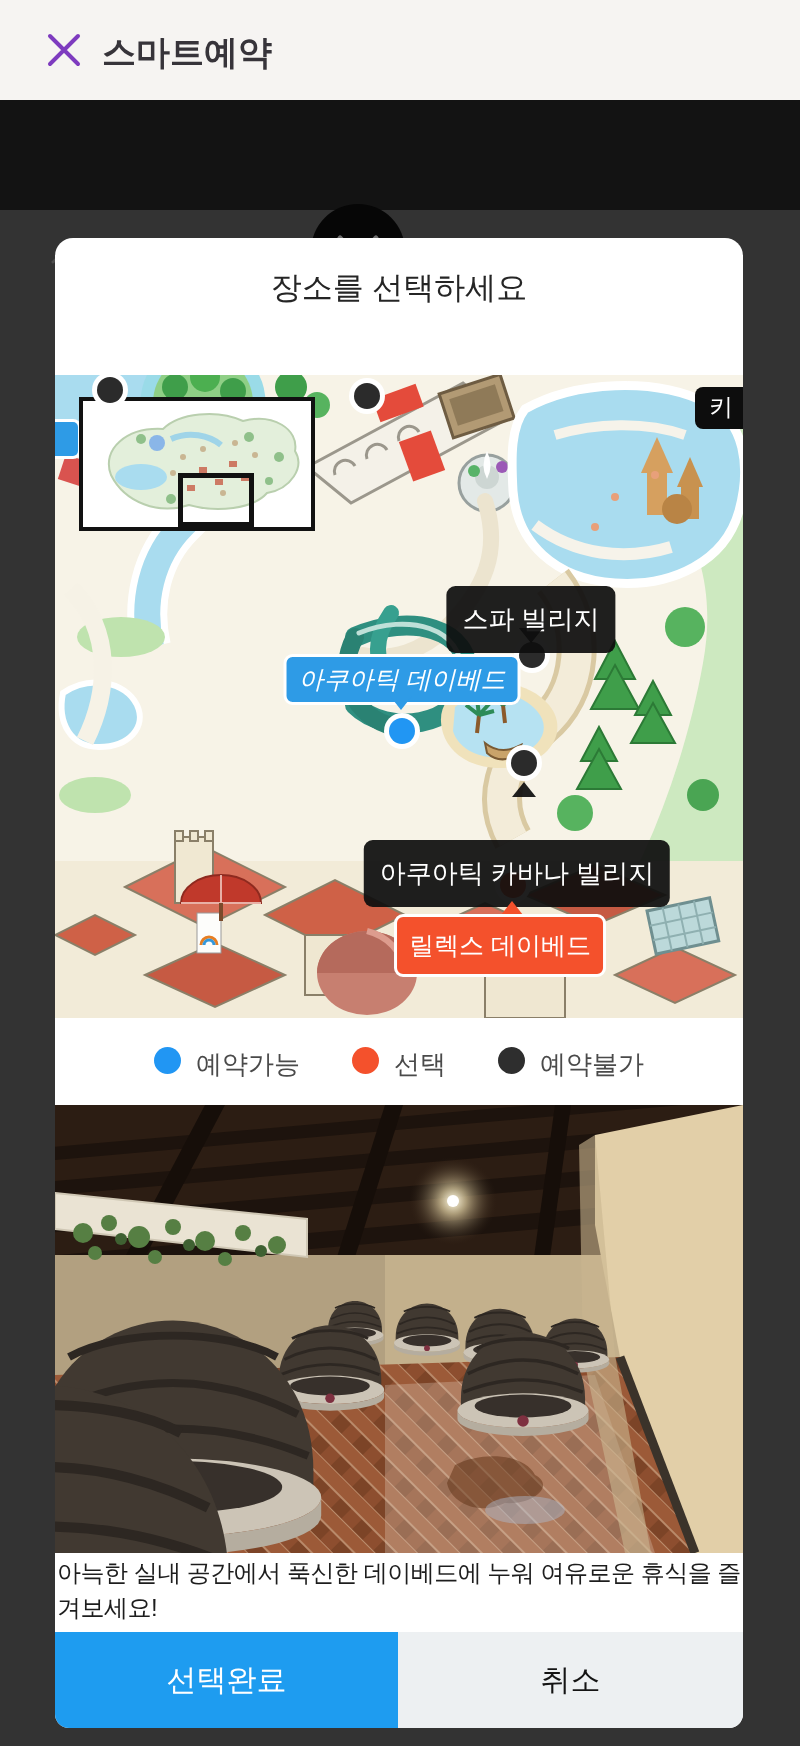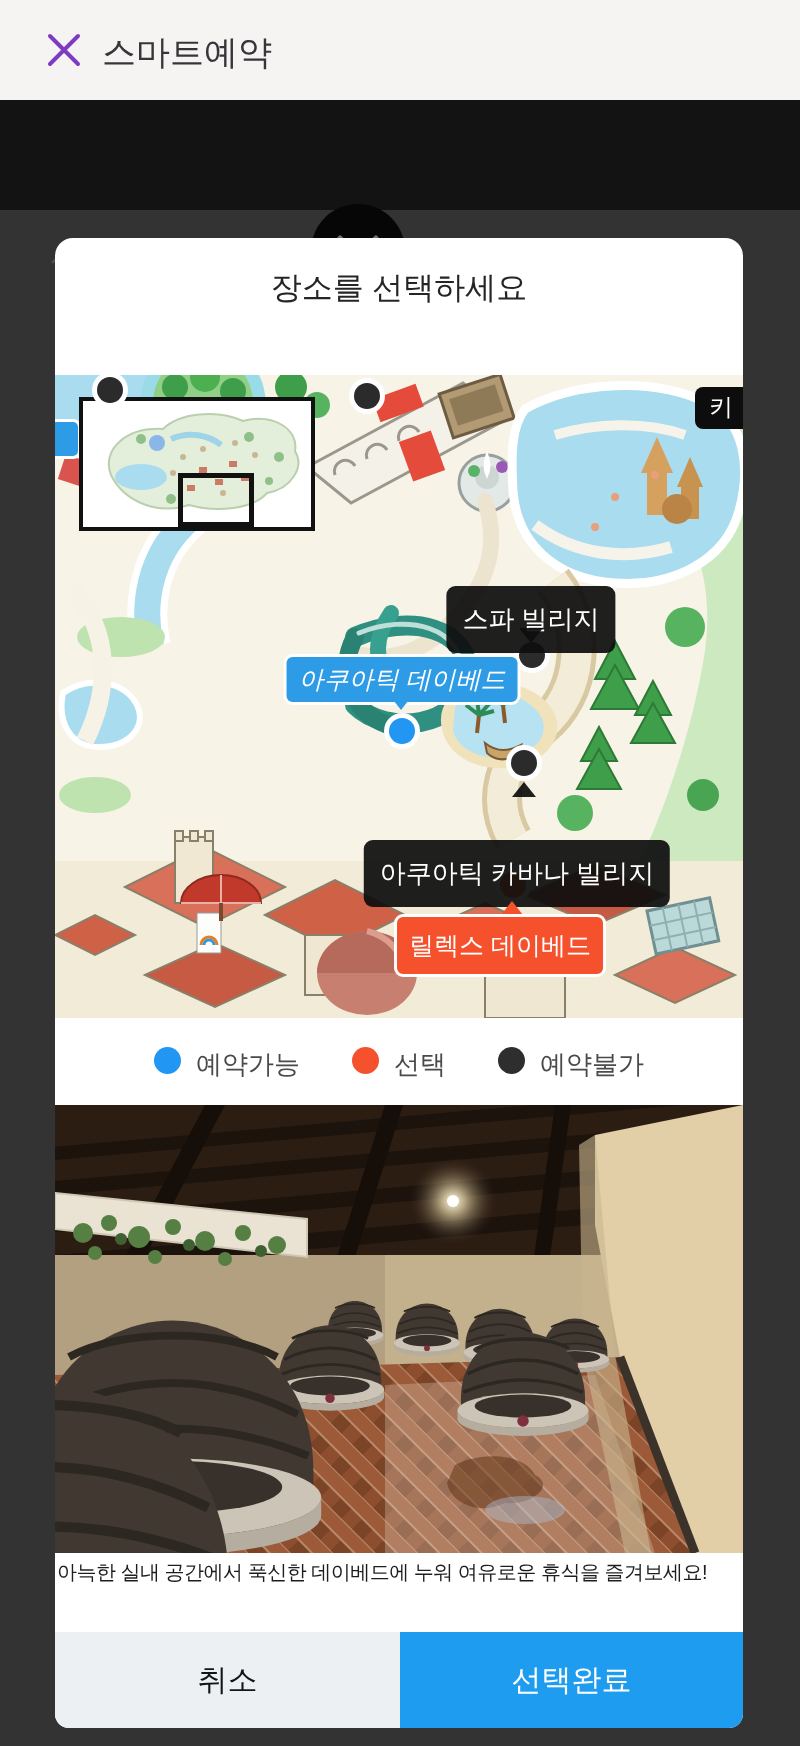--- a/index.html
+++ b/index.html
@@ -2,21 +2,21 @@
 <html><head>
 <meta charset="utf-8">
 <style>
   * { margin:0; padding:0; box-sizing:border-box; }
   html,body { width:800px; height:1746px; }
   body { font-family:"Liberation Sans","DejaVu Sans",sans-serif; background:#343434; position:relative; overflow:hidden; }
 
   
   .app-header { position:absolute; left:0; top:0; width:800px; height:100px; background:#f6f4f2; z-index:5; }
   .close-btn { position:absolute; left:40px; top:26px; width:48px; height:48px; cursor:pointer; }
-  .app-title { position:absolute; left:102px; top:30px; font-size:34px; font-weight:normal; color:#37343a; letter-spacing:0; }
+  .app-title { position:absolute; left:102px; top:30px; font-size:34px; font-weight:bold; color:#37343a; letter-spacing:0; }
 
   
   .park-nav { position:absolute; left:0; top:100px; width:800px; height:110px; background:#131313; z-index:4; }
   .nav-ico { position:absolute; opacity:1; }
   .nav-home { left:48px; top:140px; }
   .nav-back { left:112px; top:142px; }
   .nav-title { position:absolute; left:184px; top:150px; font-size:31px; font-weight:bold; color:#6f6f6f; }
   .chev-circle { position:absolute; left:311px; top:104px; width:94px; height:94px; border-radius:50%; background:#060606; }
   .chev-circle svg { position:absolute; left:25px; top:30px; }
   .nav-cart { left:542px; top:140px; }
@@ -72,21 +72,21 @@
   .legend-dot { width:27px; height:27px; border-radius:50%; }
   .legend-dot.available { background:#2196f3; }
   .legend-dot.selected  { background:#f4512c; }
   .legend-dot.unavailable { background:#2e2e2e; }
   .legend-label { font-size:26px; color:#4a4a4a; }
 
   
   .photo { position:absolute; left:0; top:867px; width:688px; height:448px; overflow:hidden; background:#2c1d13; }
 
   
-  .caption { position:absolute; left:0; top:1317px; width:688px; padding:0 2px; font-size:20px; line-height:35px;
+  .caption { position:absolute; left:0; top:1317px; width:688px; padding:0 2px; font-size:24px; line-height:35px;
              color:#1d1d1d; word-break:break-all; letter-spacing:-0.5px; }
 
   
   .btn-row { position:absolute; left:0; top:1394px; width:688px; height:96px; display:flex; }
   .btn { display:flex; align-items:center; justify-content:center; font-size:30px; cursor:pointer; }
   .btn-cancel { width:345px; background:#edf0f2; color:#141414; }
   .btn-confirm { flex:1; background:#1e9cf0; color:#ffffff; }
 </style>
 </head>
 <body>
@@ -411,16 +411,16 @@
         <circle cx="66" cy="134" r="6"></circle>
           <circle cx="134" cy="140" r="6"></circle>
           <circle cx="206" cy="146" r="6"></circle>
       </g>
     </svg>
   </div>
 
   <div class="caption">아늑한 실내 공간에서 푹신한 데이베드에 누워 여유로운 휴식을 즐겨보세요!</div>
 
   <div class="btn-row">
+    <div class="btn btn-confirm">선택완료</div>
     <div class="btn btn-cancel">취소</div>
-    <div class="btn btn-confirm">선택완료</div>
   </div>
 </div>
 
 </body></html>

